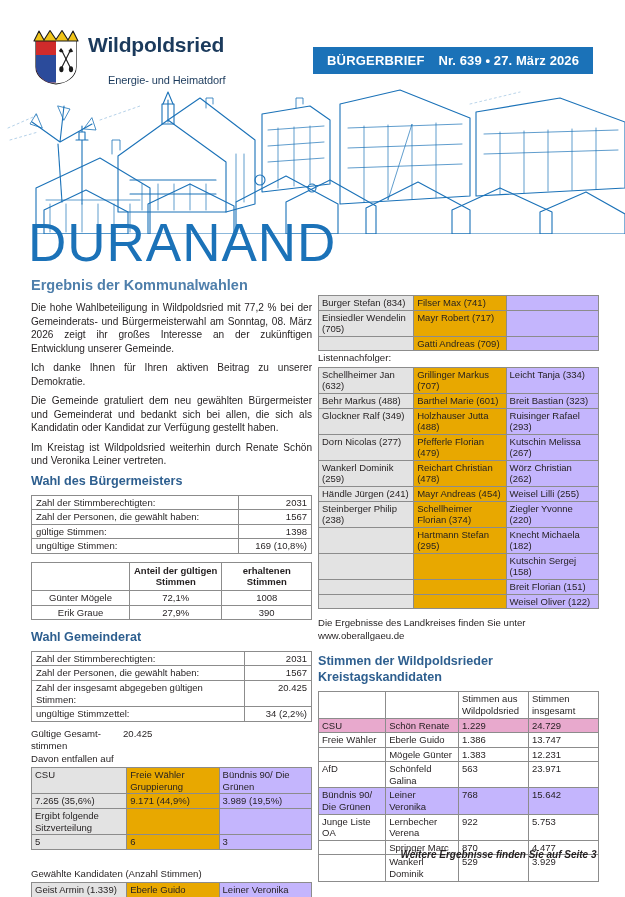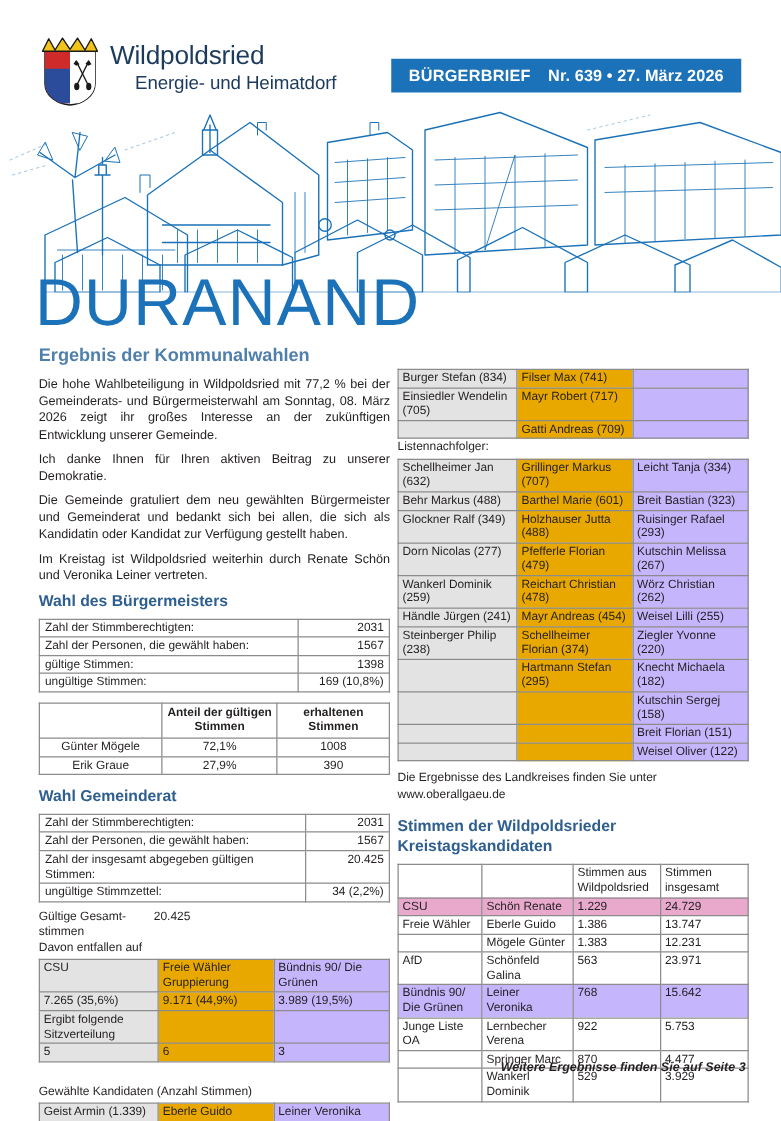--- a/index.html
+++ b/index.html
@@ -27,29 +27,29 @@
     position: absolute;
     left: 33px; top: 29px;
     width: 46px; height: 56px;
   }
   .masthead-text {
     position: absolute;
     left: 88px; top: 34px;
   }
   .masthead-title {
     font-size: 21px;
-    font-weight: 400;
+    font-weight: 700;
     color: #1b3a5c;
     letter-spacing: -0.2px;
     line-height: 1.05;
   }
   .masthead-sub {
-    font-size: 15px;
+    font-size: 11px;
     color: #1b3a5c;
-    margin-top: 2px;
+    margin-top: 18px;
     letter-spacing: -0.1px;
     padding-left: 20px;
   }
   .brief-bar {
     position: absolute;
     left: 313px; top: 47px;
     width: 280px; height: 27px;
     background: #1b72b8;
     color: #ffffff;
     display: flex;

